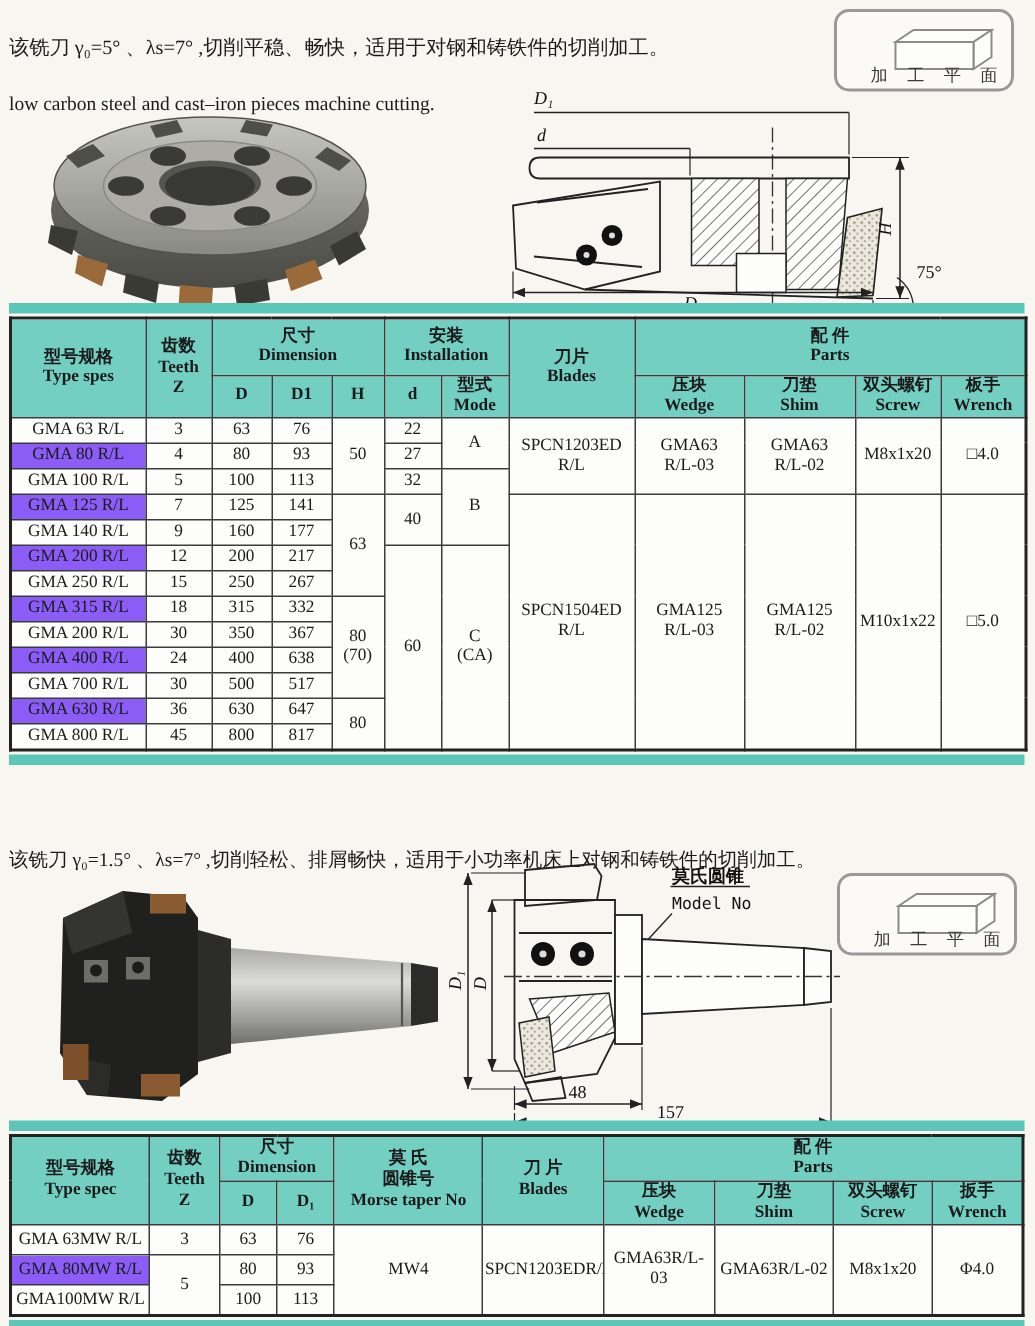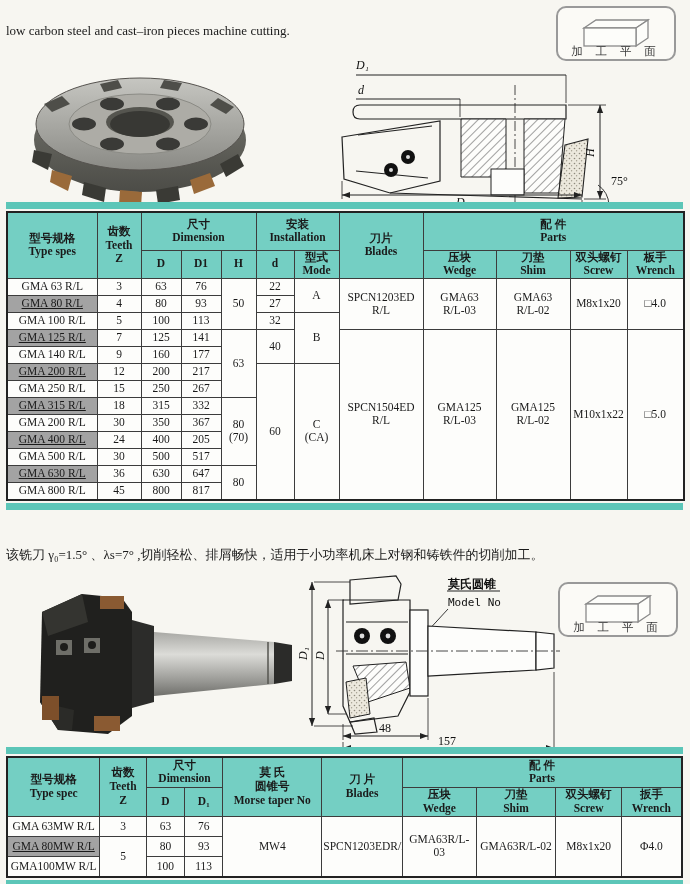--- a/index.html
+++ b/index.html
@@ -3,47 +3,48 @@
 <meta charset="utf-8">
 <style>
   html,body{margin:0;padding:0;}
   #page{position:relative;width:690px;height:884px;background:#f7f6f1;overflow:hidden;
         font-family:"Liberation Serif",serif;color:#1a1a1a;}
   .abs{position:absolute;}
   .intro{font-size:13px;line-height:1.45;white-space:pre-line;}
   .intro .zh{font-size:13.5px;}
   .note{font-size:13px;line-height:1.1;white-space:pre-line;}
   .badge{width:108px;height:46px;border:2px solid #999;border-radius:10px;background:#fbfaf6;
-         display:flex;flex-direction:column;align-items:center;justify-content:flex-end;padding:3px 4px 2px;}
+         display:flex;flex-direction:column;align-items:flex-end;justify-content:flex-end;padding:3px 4px 2px;}
   .badge-label{font-size:11.5px;color:#3a3a3a;letter-spacing:5px;line-height:1;margin-top:-2px;white-space:nowrap;}
   .band{height:7px;background:#5cc6b8;}
   .gap{height:2px;}
   table{border-collapse:collapse;table-layout:fixed;width:677px;background:#fdfdfb;}
   th,td{border:1px solid #3c3c3c;text-align:center;vertical-align:middle;
         padding:0 1px;white-space:pre-line;overflow:hidden;}
   table{border:2px solid #222;}
   th{background:#74cfc3;font-weight:bold;font-size:11.5px;line-height:1.18;}
   td{font-size:11.5px;line-height:1.12;}
   #t1 tbody td{height:16px;}
   #t2 tbody td{height:19px;font-size:11.5px;margin-top:19px;}
-  td.shade{background:#a3a3a3;text-decoration:underline;}
+  td.shade{background:#8b5cf6;}
   .thr1{height:38px;} .thr2{height:28px;}
   .t2hr1{height:30px;} .t2hr2{height:29px;}
   svg text{font-family:"Liberation Serif",serif;}
   .dimtxt{font-style:italic;font-size:12px;fill:#111;}
   .lbltxt{font-size:12px;fill:#111;}
   .mono{font-family:"DejaVu Sans Mono",monospace;font-size:11px;fill:#111;}
   .zh-lbl{font-size:12px;font-weight:bold;fill:#111;}
 </style>
 </head>
 <body>
 
 <div id="page">
 
   <div class="abs intro" style="left:6px;top:3px;width:545px;">
+    <div class="zh">该铣刀 γ₀=5° 、λs=7° ,切削平稳、畅快，适用于对钢和铸铁件的切削加工。</div>
     <div>low carbon steel and cast–iron pieces machine cutting.</div>
   </div>
 
   <div class="abs badge" style="left:556px;top:6px;">
     <svg width="82" height="30" viewBox="0 0 82 30">
       <g stroke="#8a8a8a" stroke-width="1.3" fill="#fdfdfa">
         <polygon points="9,10 21,2 73,2 61,10"></polygon>
         <polygon points="61,10 73,2 73,20 61,28"></polygon>
         <rect x="9" y="10" width="52" height="18"></rect>
       </g>
@@ -280,24 +281,24 @@
         <tr>
           <td>GMA 200 R/L</td>
           <td>30</td>
           <td>350</td>
           <td>367</td>
         </tr>
         <tr>
           <td class="shade">GMA 400 R/L</td>
           <td>24</td>
           <td>400</td>
-          <td>205</td>
-        </tr>
-        <tr>
-          <td>GMA 500 R/L</td>
+          <td>638</td>
+        </tr>
+        <tr>
+          <td>GMA 700 R/L</td>
           <td>30</td>
           <td>500</td>
           <td>517</td>
         </tr>
         <tr>
           <td class="shade">GMA 630 R/L</td>
           <td>36</td>
           <td>630</td>
           <td>647</td>
           <td rowspan="2">80</td>
@@ -308,21 +309,21 @@
           <td>800</td>
           <td>817</td>
         </tr>
       </tbody>
     </table>
     <div class="gap"></div>
     <div class="band"></div>
   </div>
 
   <div class="abs note" style="left:6px;top:524px;width:680px;">
-    <div style="margin-top:10px">该铣刀 γ₀=1.5° 、λs=7° ,切削轻松、排屑畅快，适用于小功率机床上对钢和铸铁件的切削加工。</div>
+    <div style="margin-top:28px">该铣刀 γ₀=1.5° 、λs=7° ,切削轻松、排屑畅快，适用于小功率机床上对钢和铸铁件的切削加工。</div>
   </div>
 
   <svg class="abs" style="left:12px;top:582px;" width="292" height="164" viewBox="0 0 292 164">
     <defs>
       <linearGradient id="gShank" x1="0" y1="0" x2="0" y2="1">
         <stop offset="0" stop-color="#a9a9a5"></stop>
           <stop offset="0.35" stop-color="#dcdcd8"></stop>
         <stop offset="0.75" stop-color="#9b9b97"></stop>
           <stop offset="1" stop-color="#6f6f6b"></stop>
       </linearGradient>

